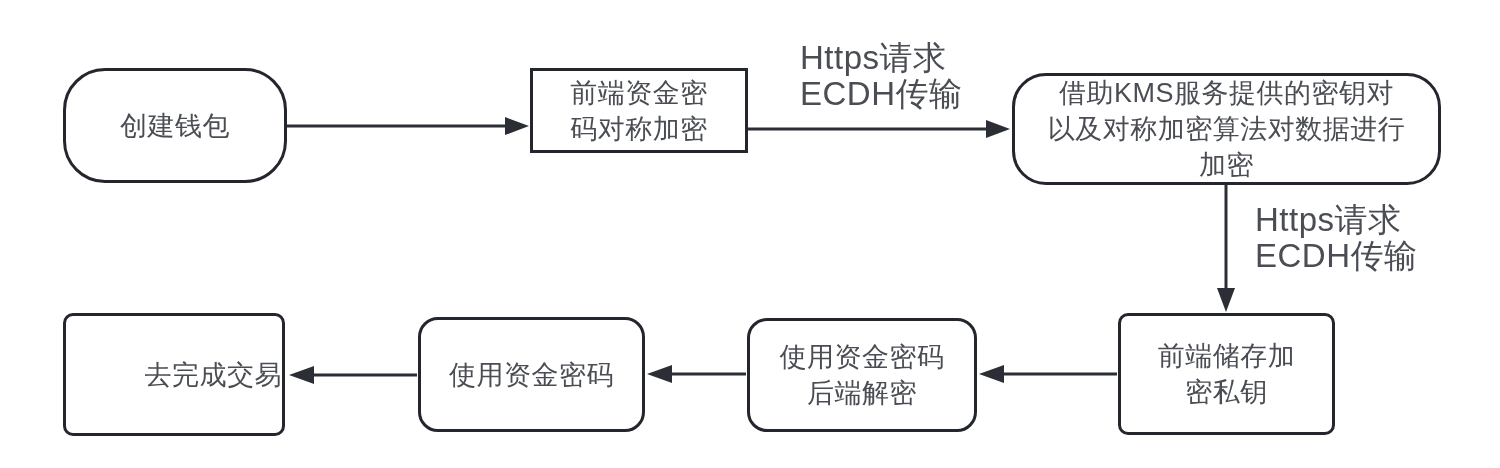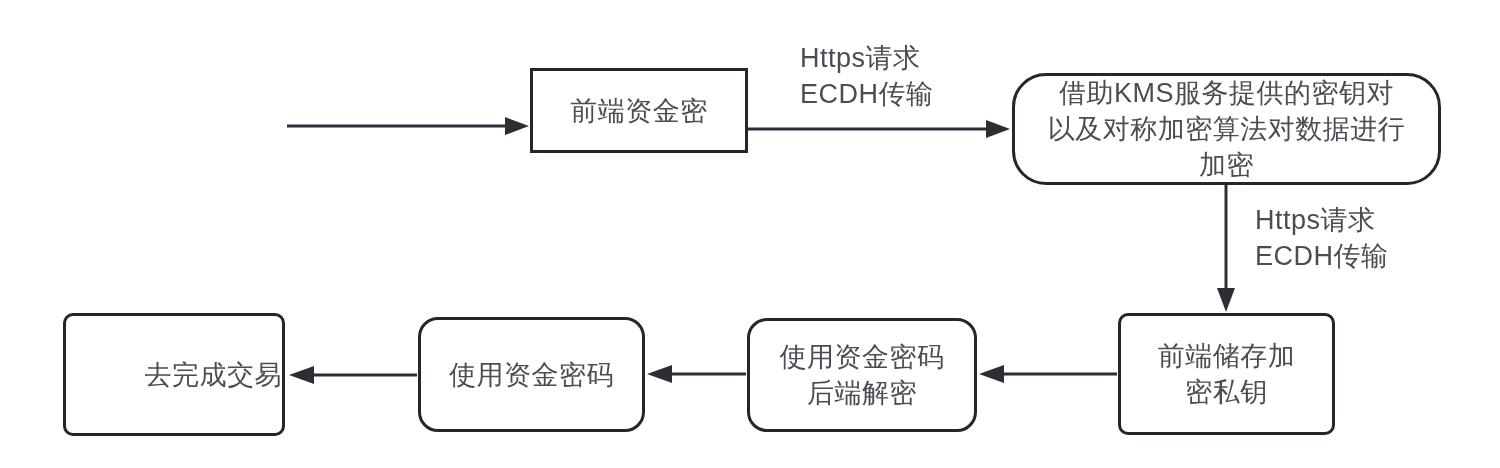--- a/index.html
+++ b/index.html
@@ -43,21 +43,21 @@
     line-height:36px;
     letter-spacing:0.5px;
   }
   .stadium{border-radius:42px;}
   .rounded-lg{border-radius:20px;}
   .rounded-sm{border-radius:10px;}
   .sharp{border-radius:0;}
   .edge-label{
     position:absolute;
     color:var(--text);
-    font-size:27px;
+    font-size:33px;
     line-height:36px;
     letter-spacing:0.5px;
     white-space:nowrap;
   }
 </style>
 </head>
 <body>
 
 <div class="canvas">
 
@@ -87,23 +87,27 @@
       <line x1="746" y1="374" x2="670" y2="374"></line>
       <polygon points="647,374 672,365 672,383"></polygon>
     </g>
 
     <g>
       <line x1="417" y1="375" x2="312" y2="375"></line>
       <polygon points="289,375 314,366 314,384"></polygon>
     </g>
   </svg>
 
+  <div class="node stadium" style="left:63px;top:68px;width:224px;height:115px;">
+    <span>创建钱包</span>
+  </div>
 
   <div class="node sharp" style="left:530px;top:68px;width:218px;height:85px;">
     <span>前端资金密</span>
+    <span>码对称加密</span>
   </div>
 
   <div class="node rounded-lg" style="left:1012px;top:73px;width:429px;height:112px;border-radius:34px;">
     <span>借助KMS服务提供的密钥对</span>
     <span>以及对称加密算法对数据进行</span>
     <span>加密</span>
   </div>
 
   <div class="node rounded-sm" style="left:1118px;top:313px;width:217px;height:122px;">
     <span>前端储存加</span>

